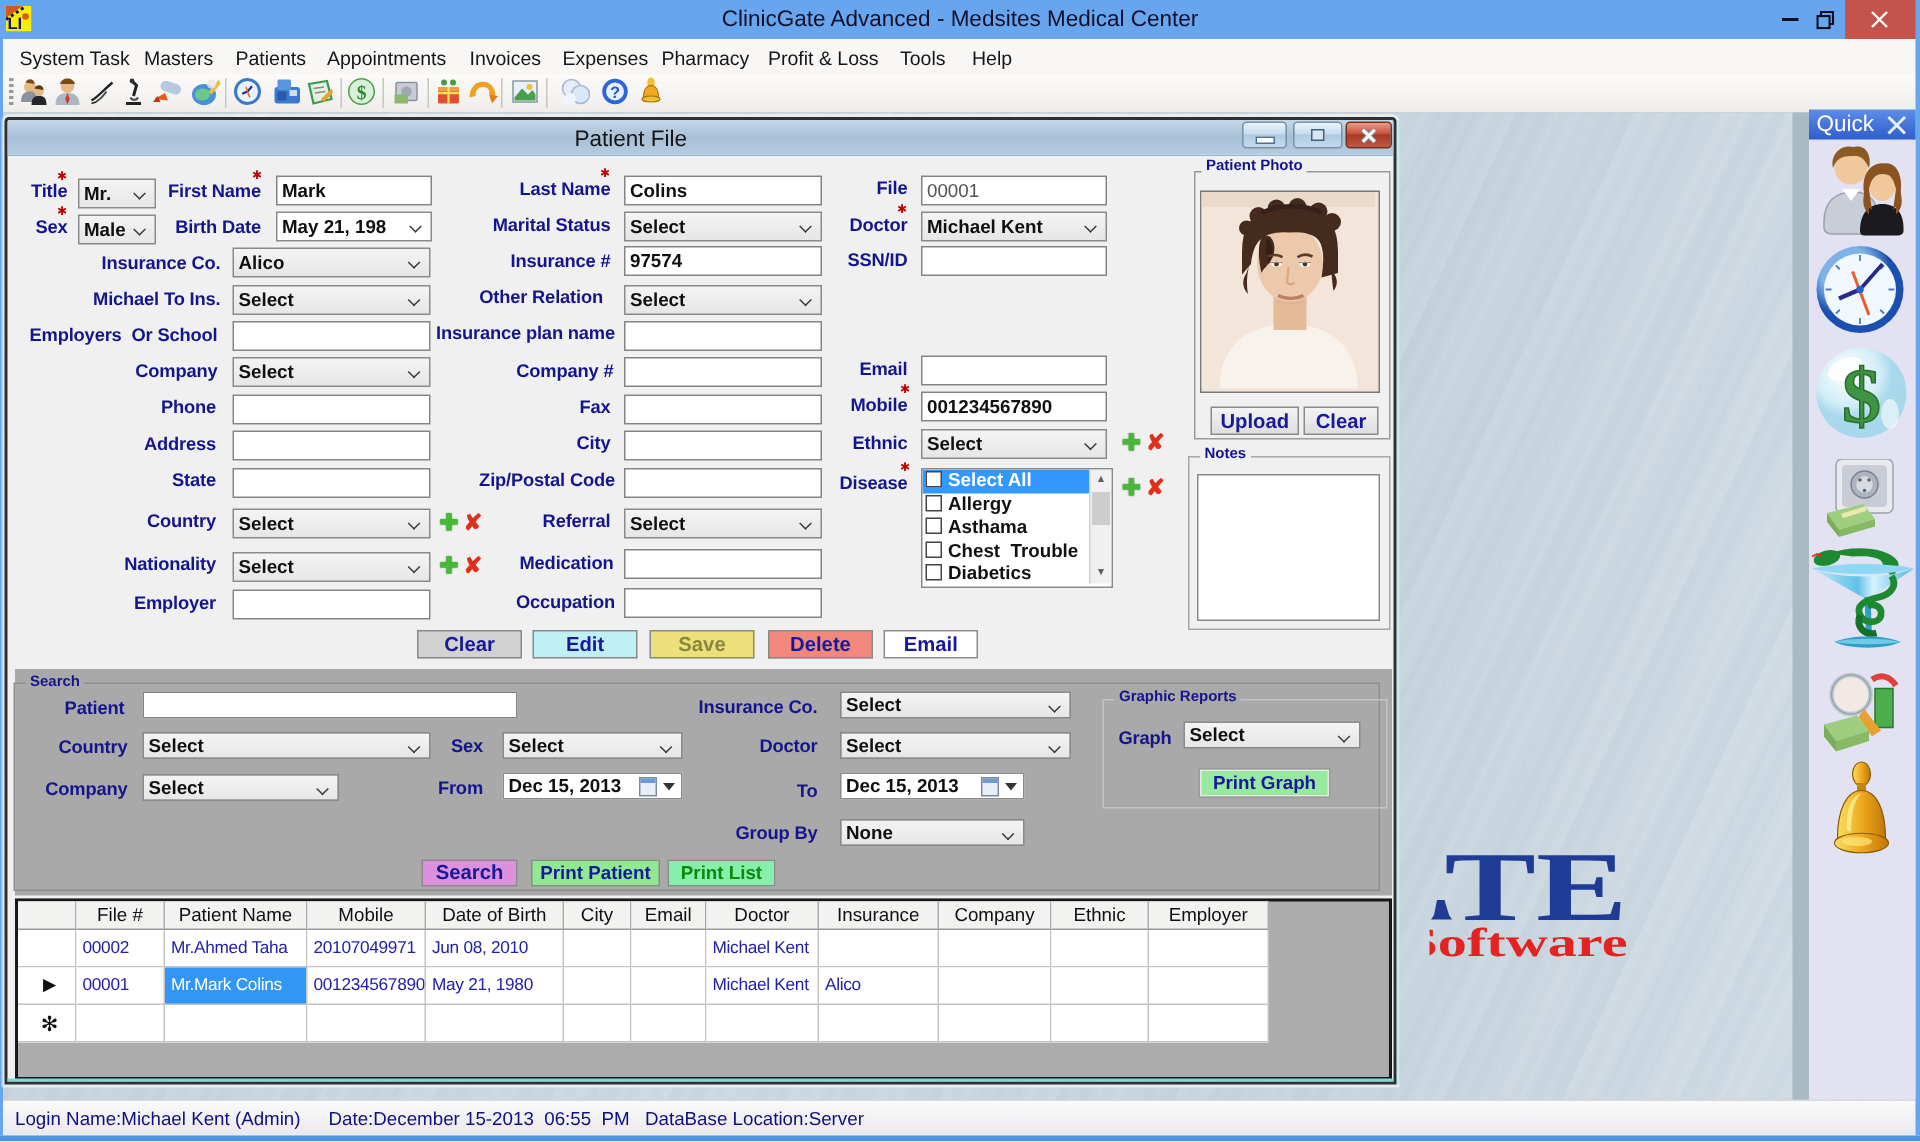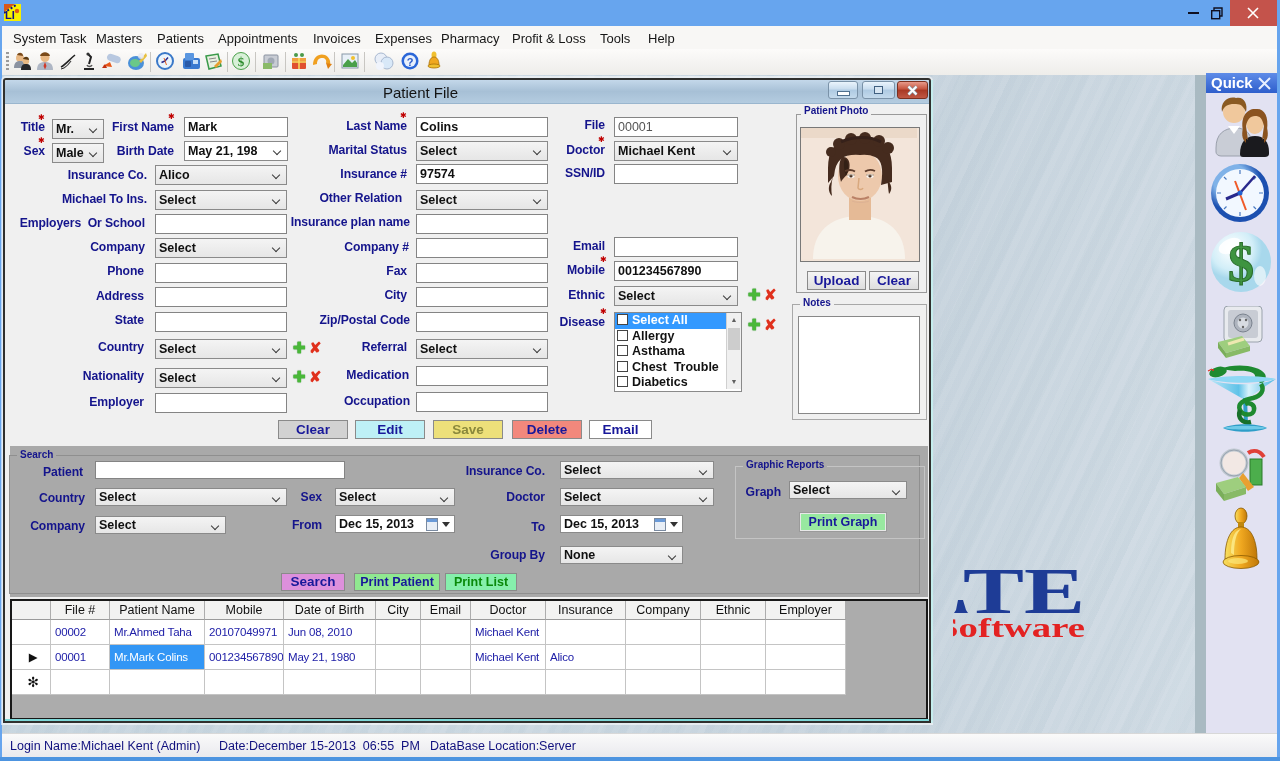--- a/index.html
+++ b/index.html
@@ -42,20 +42,21 @@
 .gc{box-sizing:border-box;border-right:1px solid #C4C4C4;border-bottom:1px solid #C4C4C4;font-size:12.5px;white-space:nowrap;overflow:hidden;padding:0 0 0 4px;}
 .ghead .gc{background:#F2F2F1;border-right:1px solid #ACACAC;border-bottom:1px solid #9A9A9A;color:#101010;text-align:center;height:19px;line-height:19px;padding:0;}
 .gdata .gc{color:#2020A8;height:25px;line-height:25px;background:#fff;font-size:11.5px;letter-spacing:-0.2px;}
 .gc.sel{background:#3296F5;color:#fff;}
 </style>
 </head>
 <body>
 <div id="app">
 
   <div class="abs" id="titlebar">
+    <div class="abs ttl">ClinicGate Advanced - Medsites Medical Center</div>
     <svg class="abs" style="left:4px;top:4px" width="17" height="17">
       <rect x="0" y="0" width="17" height="17" fill="#F8F000"></rect>
       <path d="M0,0 L11,0 L0,8 Z" fill="#D85818"></path>
       <path d="M0,9 L12,1" stroke="#101080" stroke-width="2" stroke-dasharray="2,2"></path>
       <text x="1" y="15" font-size="11" font-weight="bold" fill="#101080" font-family="Liberation Sans">LI</text>
       <circle cx="13" cy="7" r="2.2" fill="#E05818"></circle>
     </svg>
     <div class="abs" style="left:1188px;top:12px;width:11px;height:2px;background:#101020"></div>
     <svg class="abs" style="left:1210px;top:7px" width="14" height="13">
         <path d="M4,3 L4,1 L12,1 L12,9 L10,9" fill="none" stroke="#101020" stroke-width="1.4"></path>
@@ -201,21 +202,21 @@
   <div class="abs" style="left:219px;top:739px;font-size:12.5px;color:#10107E">Date:December 15-2013&nbsp; 06:55&nbsp; PM</div>
   <div class="abs" style="left:430px;top:739px;font-size:12.5px;color:#10107E">DataBase Location:Server</div>
   <div class="abs" style="left:0;top:757px;width:1280px;height:4px;background:#4D94E0"></div>
 
   <div class="abs" style="left:0;top:26px;width:2px;height:731px;background:#67A5EE"></div>
   <div class="abs" style="left:1277px;top:26px;width:3px;height:731px;background:#67A5EE"></div>
 
   <div class="abs" style="left:1195px;top:75px;width:11px;height:658px;background:#A9BAC2"></div>
   <div class="abs" style="left:1206px;top:93px;width:71px;height:640px;background:#E2E2F2"></div>
   <div class="abs" style="left:1206px;top:73px;width:71px;height:20px;background:linear-gradient(#5E8CE8,#2E5ECC)">
-    <div class="abs" style="left:5px;top:1px;font-size:15px;font-weight:bold;color:#fff">Quick</div>
+    <div class="abs" style="left:5px;top:1px;font-size:15px;font-weight:normal;color:#fff">Quick</div>
     <svg class="abs" style="left:52px;top:4px" width="13" height="13">
         <path d="M1,1 L12,12 M12,1 L1,12" stroke="#E8F0FF" stroke-width="2"></path>
       </svg>
   </div>
   <svg class="abs" style="left:1212px;top:96px" width="58" height="62" viewBox="0 0 58 62">
     <path d="M4,52 C4,38 12,32 24,32 C34,32 40,38 40,50 L40,56 C40,59 38,60 35,60 L9,60 C6,60 4,58 4,56 Z" fill="#C9CDD6" stroke="#9AA0AC" stroke-width="1"></path>
     <circle cx="22" cy="16" r="11" fill="#F0C89C"></circle>
     <path d="M10,16 C8,6 16,0 24,2 C32,0 36,8 34,16 C30,8 28,8 22,8 C16,8 12,10 10,16 Z" fill="#8A5A22"></path>
     <path d="M16,30 L28,30 L22,38 Z" fill="#fff"></path>
     <path d="M28,58 C28,46 34,40 43,40 C52,40 57,46 57,56 L57,58 C57,60 55,61 53,61 L31,61 C29,61 28,60 28,58 Z" fill="#1A1A1E"></path>

